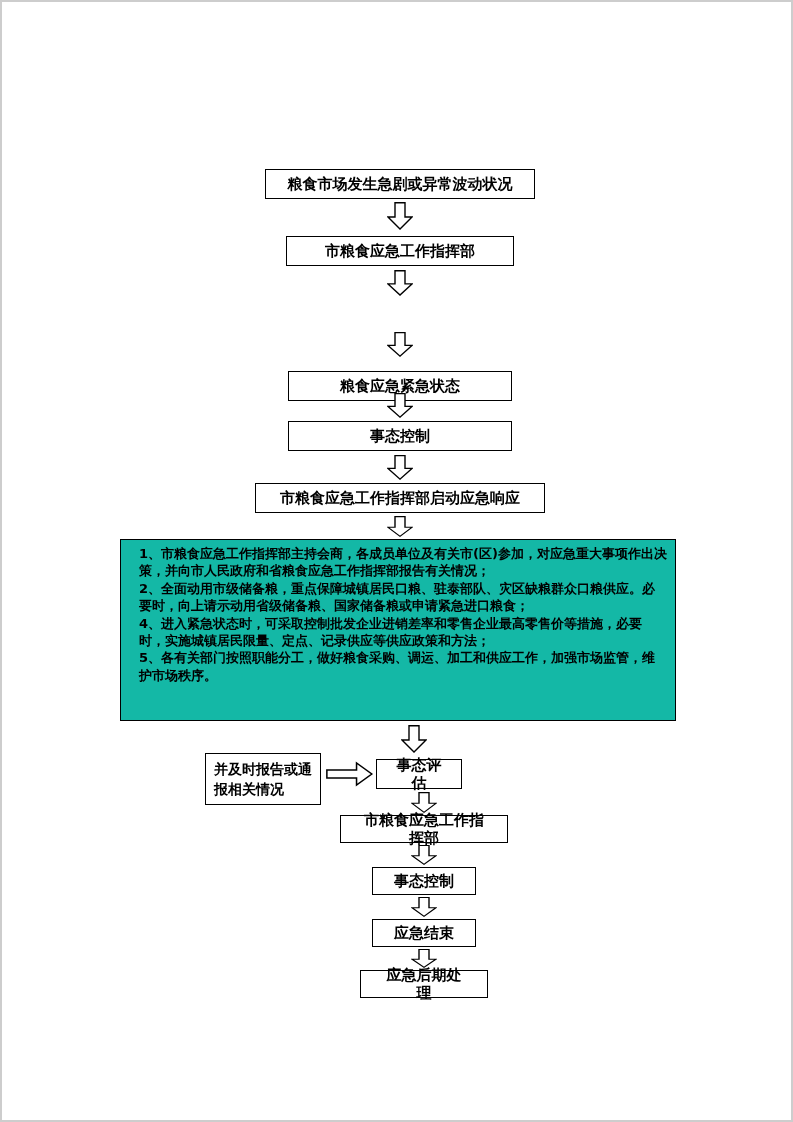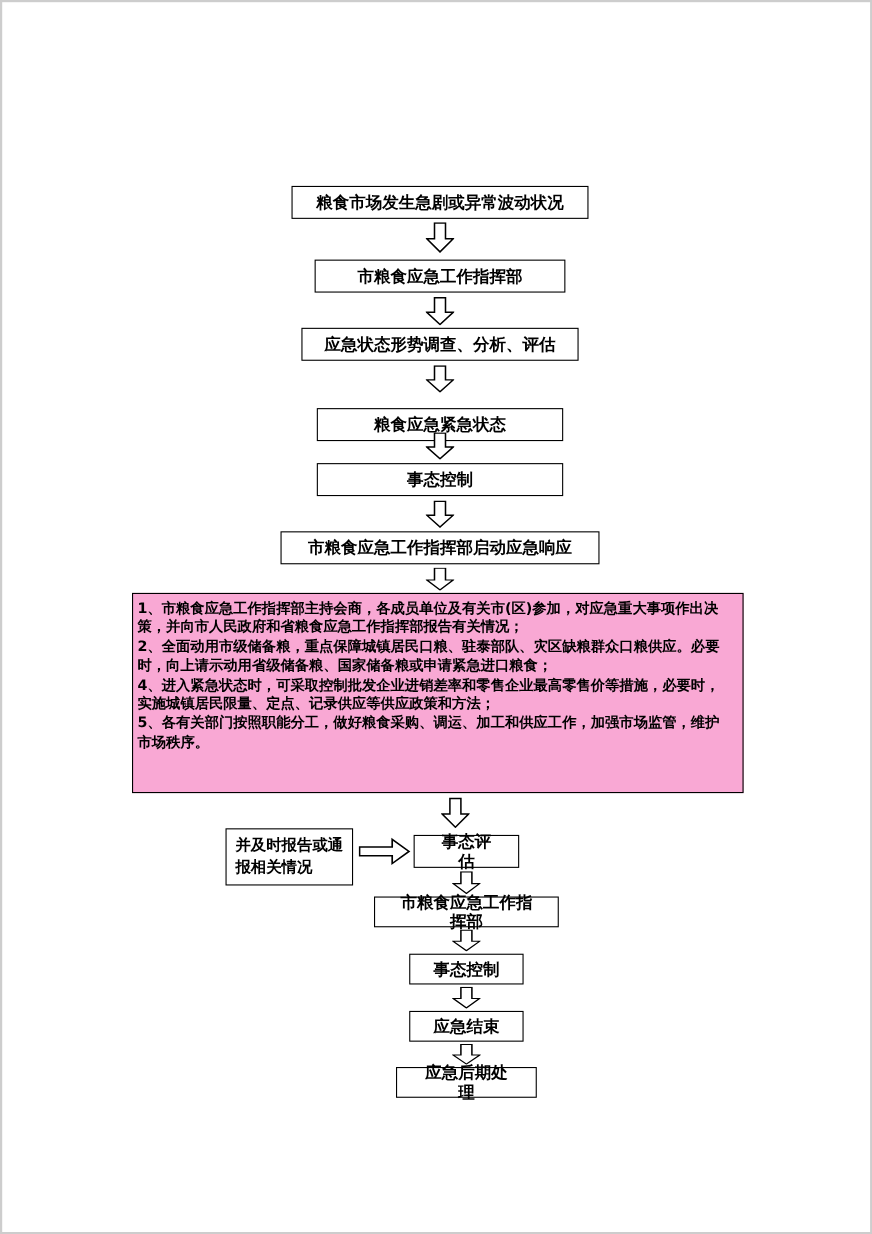--- a/index.html
+++ b/index.html
@@ -27,22 +27,22 @@
     text-align: center;
     font-weight: bold;
     font-size: 15px;
     line-height: 1.2;
     color: #000;
     padding: 2px 19px;
   }
   .bigbox {
     position: absolute;
     border: 1.5px solid #000;
-    background: #f9a8d4;
-    padding: 5px 8px 4px 4px;
+    background: #14b8a6;
+    padding: 5px 8px 4px 18px;
     font-size: 13px;
     font-weight: bold;
     line-height: 1.34;
     color: #000;
     text-align: left;
     overflow: hidden;
   }
   .measure { margin: 0; }
   .sidebox {
     justify-content: flex-start;
@@ -68,21 +68,20 @@
   </div>
 
   <div class="box" style="left:284px; top:234px; width:228px; height:30px;">市粮食应急工作指挥部</div>
 
   <div class="arrow" style="left:385px; top:268px;">
     <svg width="26" height="26" viewBox="0 0 26 28" preserveAspectRatio="none">
       <polygon points="8,0.8 18,0.8 18,15 25,15 13,27 1,15 8,15" fill="#fff" stroke="#000" stroke-width="1.4"></polygon>
     </svg>
   </div>
 
-  <div class="box" style="left:272px; top:296px; width:252px; height:30px;">应急状态形势调查、分析、评估</div>
 
   <div class="arrow" style="left:385px; top:330px;">
     <svg width="26" height="25" viewBox="0 0 26 28" preserveAspectRatio="none">
       <polygon points="8,0.8 18,0.8 18,15 25,15 13,27 1,15 8,15" fill="#fff" stroke="#000" stroke-width="1.4"></polygon>
     </svg>
   </div>
 
   <div class="box" style="left:286px; top:369px; width:224px; height:30px;">粮食应急紧急状态</div>
 
   <div class="arrow" style="left:385px; top:391px;">
@@ -121,21 +120,21 @@
   </div>
 
   <div class="box sidebox" style="left:203px; top:751px; width:116px; height:52px;">并及时报告或通报相关情况</div>
 
   <div class="arrow" style="left:324px; top:759px;">
     <svg width="48" height="26" viewBox="0 0 44 26" preserveAspectRatio="none">
       <polygon points="0.8,9 28,9 28,2 42,13 28,24 28,17 0.8,17" fill="#fff" stroke="#000" stroke-width="1.4"></polygon>
     </svg>
   </div>
 
-  <div class="box" style="left:374px; top:757px; width:96px; height:30px;">事态评估</div>
+  <div class="box" style="left:374px; top:757px; width:86px; height:30px;">事态评估</div>
 
   <div class="arrow" style="left:409px; top:790px;">
     <svg width="26" height="21" viewBox="0 0 26 28" preserveAspectRatio="none">
       <polygon points="8,0.8 18,0.8 18,15 25,15 13,27 1,15 8,15" fill="#fff" stroke="#000" stroke-width="1.4"></polygon>
     </svg>
   </div>
 
   <div class="box" style="left:338px; top:813px; width:168px; height:28px;">市粮食应急工作指挥部</div>
 
   <div class="arrow" style="left:409px; top:843px;">

